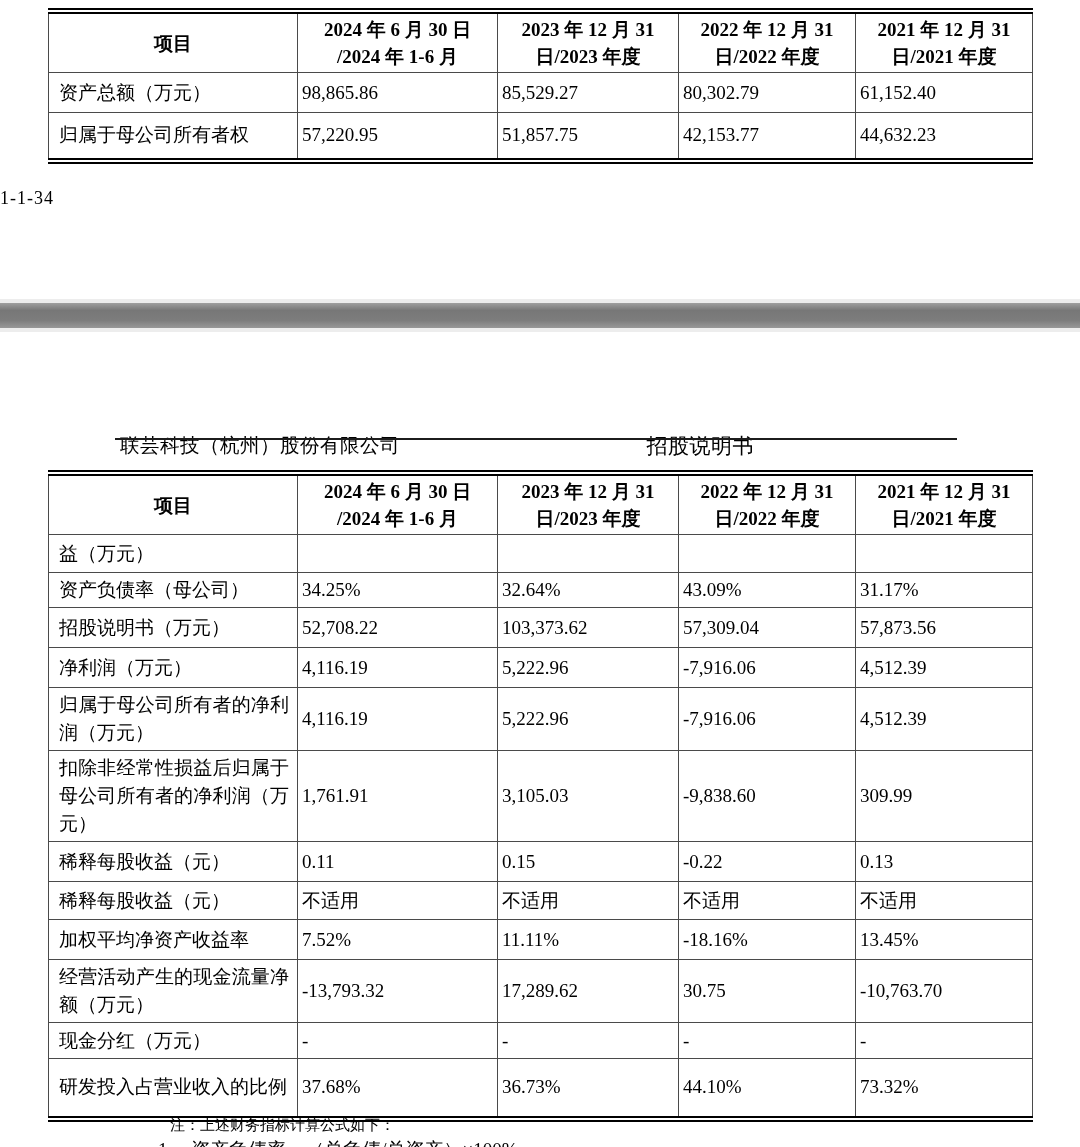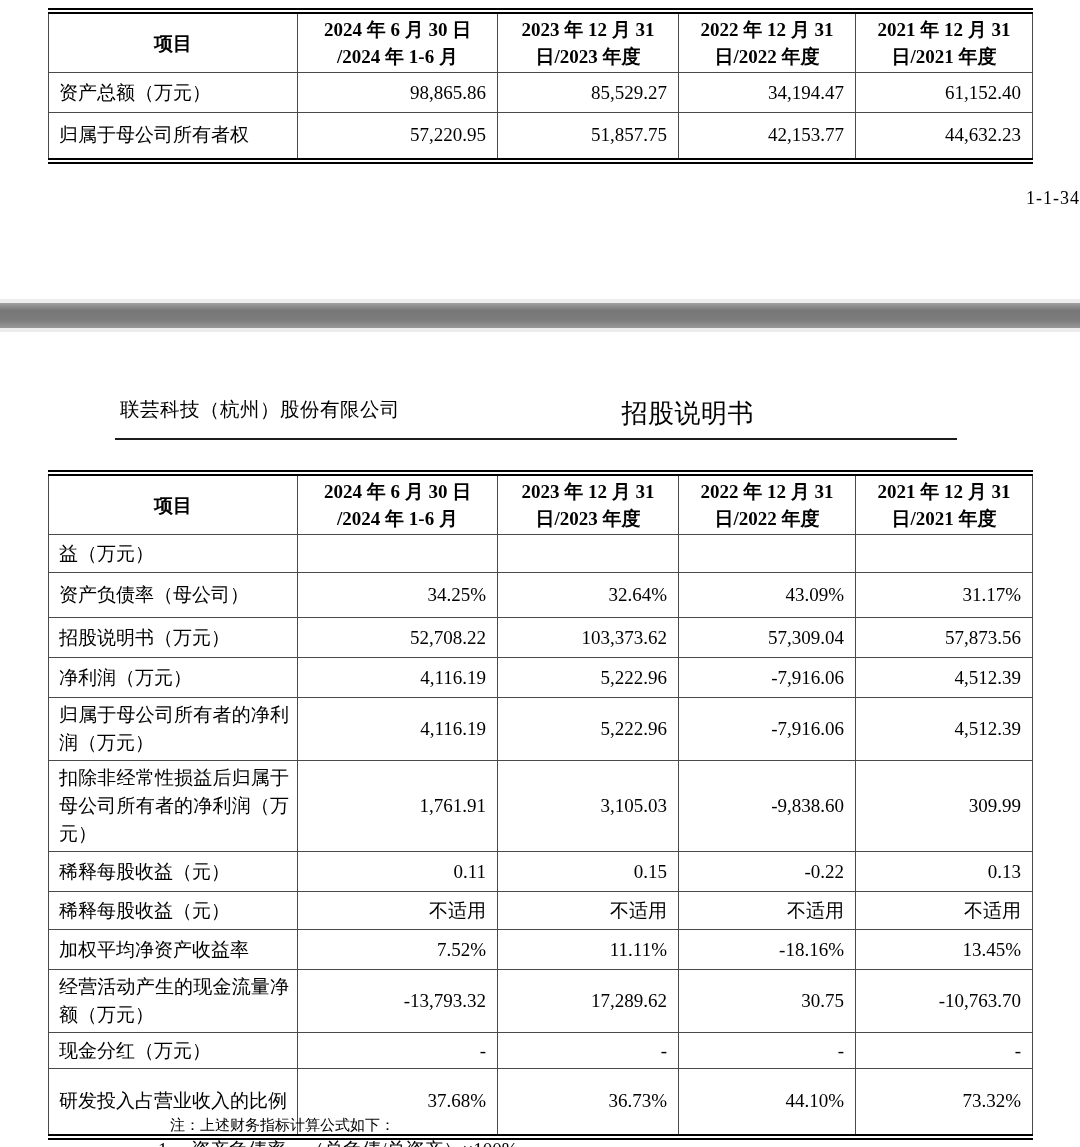--- a/index.html
+++ b/index.html
@@ -40,52 +40,51 @@
     line-height: 27px;
   }
   .fin-table th .h-line { width: 100%; }
   .fin-table td.label-cell {
     text-align: justify;
     text-align-last: left;
     padding: 3px 8px 3px 10px;
     line-height: 28px;
   }
   .fin-table td.value-cell {
-    text-align: right;
     padding: 3px 11px 3px 4px;
     line-height: 26px;
     white-space: nowrap;
   }
 
   
   .page-number {
     position: absolute;
     top: 188px; left: 0; width: 1080px;
-    text-align: right;
+    text-align: left;
     font-size: 18px;
     letter-spacing: 1px;
   }
 
   
   .page-divider { position: absolute; top: 299px; left: 0; width: 1080px; height: 33px; }
   .page-divider .edge { height: 4px; background: #ededed; }
   .page-divider .bar {
     height: 25px;
     background: linear-gradient(to bottom, #a0a0a0 0%, #777777 30%, #7d7d7d 70%, #989898 100%);
   }
 
   
-  .running-header { position: absolute; top: 396px; left: 0; width: 884px; height: 34px; font-family: Liberation Mono, monospace; }
+  .running-header { position: absolute; top: 432px; left: 0; width: 884px; height: 34px; font-family: Liberation Mono, monospace; }
   .running-header .company {
     position: absolute; left: 120px; top: 0;
     font-size: 19.5px; letter-spacing: 0.5px;
   }
   .running-header .doc-title {
     position: absolute; right: 130px; top: 0;
-    font-size: 26px; letter-spacing: 0.5px;
+    font-size: 21px; letter-spacing: 0.5px;
   }
   .header-rule {
     position: absolute; top: 438px; left: 115px; width: 842px;
     border-top: 2px solid #1c1c1c;
   }
 
   
   .note-line {
     position: absolute; left: 170px; top: 1113px;
     font-size: 15px; line-height: 24px;
@@ -131,21 +130,21 @@
           <div class="h-line">2021 年 12 月 31</div>
           <div class="h-line">日/2021 年度</div>
         </th>
       </tr>
     </thead>
     <tbody>
       <tr style="height:40px">
         <td class="label-cell">资产总额（万元）</td>
         <td class="value-cell">98,865.86</td>
         <td class="value-cell">85,529.27</td>
-        <td class="value-cell">34,194.47</td>
+        <td class="value-cell">80,302.79</td>
         <td class="value-cell">61,152.40</td>
       </tr>
       <tr style="height:48px">
         <td class="label-cell">归属于母公司所有者权</td>
         <td class="value-cell">57,220.95</td>
         <td class="value-cell">51,857.75</td>
         <td class="value-cell">42,153.77</td>
         <td class="value-cell">44,632.23</td>
       </tr>
     </tbody>
@@ -198,21 +197,21 @@
       </tr>
     </thead>
     <tbody>
       <tr style="height:38px">
         <td class="label-cell">益（万元）</td>
         <td class="value-cell"></td>
         <td class="value-cell"></td>
         <td class="value-cell"></td>
         <td class="value-cell"></td>
       </tr>
-      <tr style="height:45px">
+      <tr style="height:35px">
         <td class="label-cell">资产负债率（母公司）</td>
         <td class="value-cell">34.25%</td>
         <td class="value-cell">32.64%</td>
         <td class="value-cell">43.09%</td>
         <td class="value-cell">31.17%</td>
       </tr>
       <tr style="height:40px">
         <td class="label-cell">招股说明书（万元）</td>
         <td class="value-cell">52,708.22</td>
         <td class="value-cell">103,373.62</td>
@@ -268,21 +267,21 @@
         <td class="value-cell">30.75</td>
         <td class="value-cell">-10,763.70</td>
       </tr>
       <tr style="height:36px">
         <td class="label-cell">现金分红（万元）</td>
         <td class="value-cell">-</td>
         <td class="value-cell">-</td>
         <td class="value-cell">-</td>
         <td class="value-cell">-</td>
       </tr>
-      <tr style="height:68px">
+      <tr style="height:60px">
         <td class="label-cell">研发投入占营业收入的比例</td>
         <td class="value-cell">37.68%</td>
         <td class="value-cell">36.73%</td>
         <td class="value-cell">44.10%</td>
         <td class="value-cell">73.32%</td>
       </tr>
     </tbody>
   </table>
 
   <div class="note-line">注：上述财务指标计算公式如下：</div>

